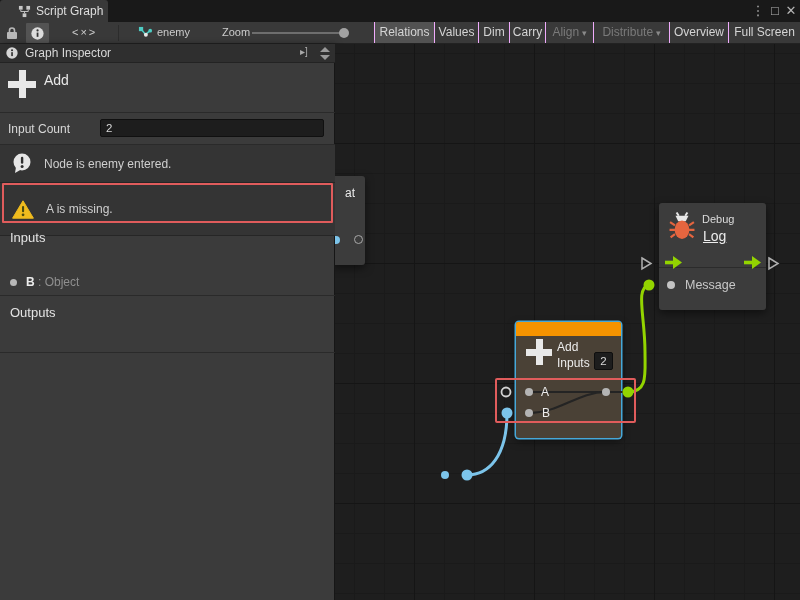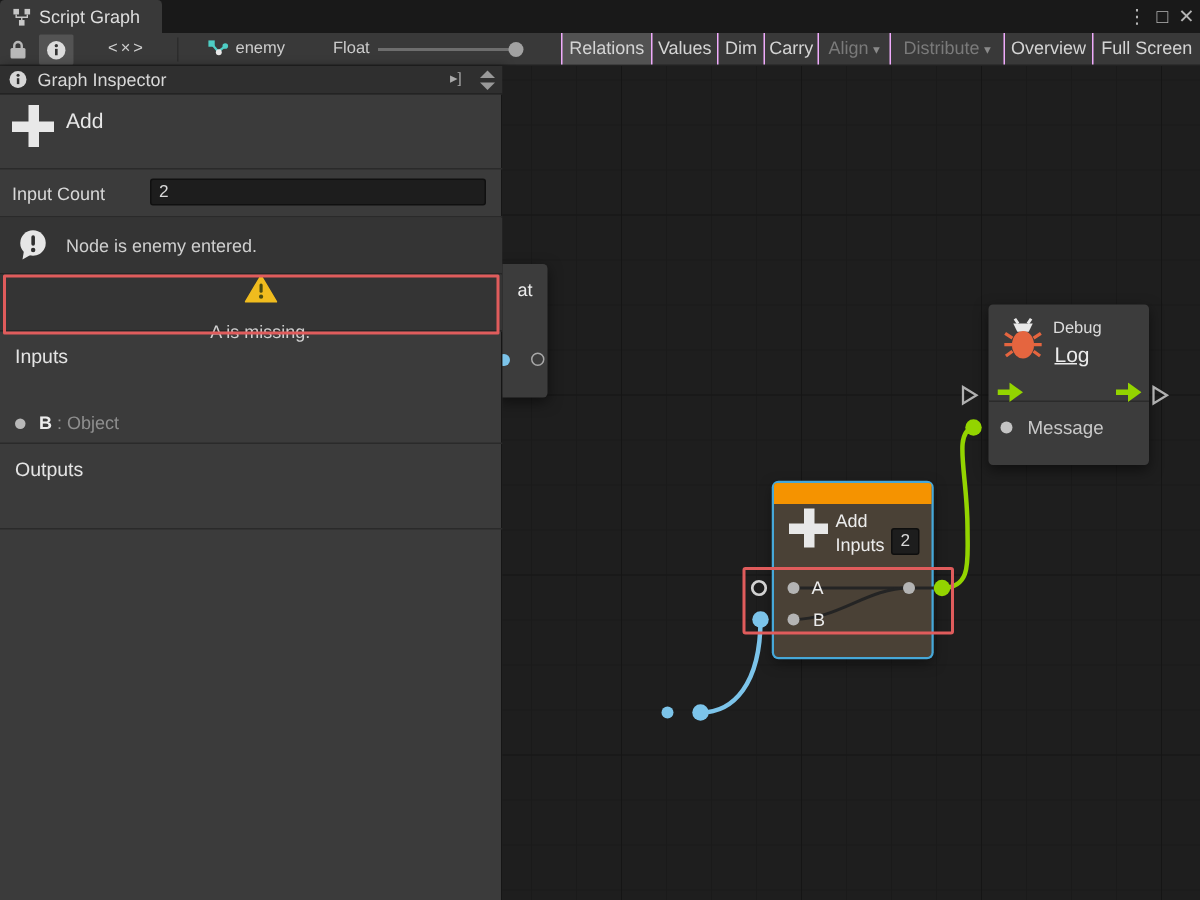--- a/index.html
+++ b/index.html
@@ -4,21 +4,21 @@
 <style>
   * { margin:0; padding:0; box-sizing:border-box; }
   html,body { width:800px; height:600px; background:#1e1e1e; overflow:hidden;
               font-family:"Liberation Sans", sans-serif; }
   #app { position:relative; width:800px; height:600px; background:#1e1e1e; color:#d4d4d4; }
   .abs { position:absolute; }
 
   
   #tabstrip { left:0; top:0; width:800px; height:22px; background:#191919; }
   #tab { left:0; top:0; width:108px; height:22px; background:#393939;
-         display:flex; align-items:center; gap:5px; padding-left:8px;
+         display:flex; align-items:center; gap:5px; padding-left:18px;
          font-size:12px; color:#dedede; border-radius:3px 3px 0 0; }
   .winctl { top:1px; width:16px; height:20px; line-height:20px; text-align:center;
             color:#b5b5b5; font-size:13px; }
 
   
   #toolbar { left:0; top:22px; width:800px; height:22px; background:#393939;
              border-bottom:1px solid #222; font-size:12px; }
   .tb-item { position:absolute; top:0; height:21px; line-height:21px; }
   .tb-btn  { text-align:center; color:#d4d4d4; border-left:1px solid #f0abfc; }
   .tb-btn.active { background:#525252; }
@@ -114,21 +114,21 @@
     <span class="tb-item" style="left:118px; top:3px; width:1px; height:16px; background:#2c2c2c;"></span>
     <span class="tb-item" style="left:138px; top:4px;">
       <svg width="15" height="15" viewBox="0 0 16 16">
           <path d="M3 3 L8 9 L13 5" stroke="#4ecdc4" stroke-width="1.6" fill="none"></path>
           <rect x="1" y="1" width="4.5" height="4.5" fill="#4ecdc4"></rect>
           <circle cx="13" cy="5" r="2" fill="#4ecdc4"></circle>
           <circle cx="8.4" cy="9.4" r="2.1" fill="#e8e8e8"></circle>
         </svg>
     </span>
     <span class="tb-item" style="left:157px; color:#cccccc; font-size:11px;">enemy</span>
-    <span class="tb-item" style="left:222px; color:#cccccc; font-size:11px;">Float</span>
+    <span class="tb-item" style="left:222px; color:#cccccc; font-size:11px;">Zoom</span>
     <span class="tb-item abs" id="zoom-track"></span>
     <span class="tb-item abs" id="zoom-thumb"></span>
     <span class="tb-item" style="left:352px; color:#cccccc; font-size:11px;margin-left:42px;">1x</span>
 
     <span class="tb-item tb-btn active" style="left:374px; width:60px;"><span>Relations</span></span>
     <span class="tb-item tb-btn" style="left:434px; width:44px;"><span>Values</span></span>
     <span class="tb-item tb-btn" style="left:478px; width:31px;"><span>Dim</span></span>
     <span class="tb-item tb-btn" style="left:509px; width:36px;"><span>Carry</span></span>
     <span class="tb-item tb-btn disabled" style="left:545px; width:48px;"><span>Align</span><span class="caret">▾</span></span>
     <span class="tb-item tb-btn disabled" style="left:593px; width:76px;"><span>Distribute</span><span class="caret">▾</span></span>
@@ -163,21 +163,21 @@
       <span style="display:inline-flex;">
         <svg width="20" height="21" viewBox="0 0 20 21">
             <circle cx="10" cy="9" r="8.5" fill="#e6e6e6"></circle>
             <path d="M4 14 L3 20 L10 16 Z" fill="#e6e6e6"></path>
             <rect x="8.9" y="3.8" width="2.4" height="7" rx="1.2" fill="#2f2f2f"></rect>
             <circle cx="10.1" cy="13.6" r="1.5" fill="#2f2f2f"></circle>
           </svg>
       </span>
       <span>Node is enemy entered.</span>
     </div>
-    <div class="msg" style="top:139px; height:38px;flex-direction:column;">
+    <div class="msg" style="top:139px; height:53px;">
       <span style="display:inline-flex;">
         <svg width="22" height="19" viewBox="0 0 22 19">
             <path d="M11 .8 L21.4 18.2 H.6 Z" fill="#f0bc1e" stroke="#f0bc1e" stroke-width="1" stroke-linejoin="round"></path>
             <rect x="10" y="6" width="2.1" height="6.2" rx="1" fill="#4a4a10"></rect>
             <circle cx="11.05" cy="14.8" r="1.4" fill="#4a4a10"></circle>
           </svg>
       </span>
       <span>A is missing.</span>
       <span class="abs" style="left:2px; top:0; width:331px; height:40px; border:2px solid #e05c5c; border-radius:1px;"></span>
     </div>

